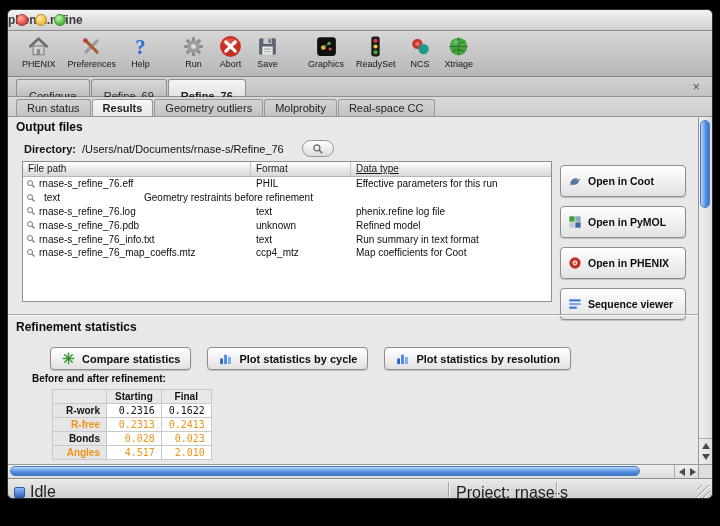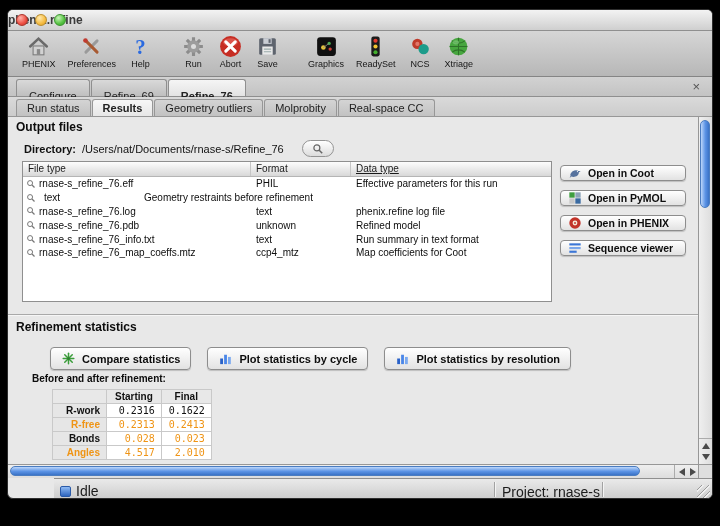--- a/index.html
+++ b/index.html
@@ -67,21 +67,21 @@
   .fh-type { flex:1; border-right:none;text-decoration:underline; }
   .frow { display:flex; height:13.8px; align-items:center; color:#0d0d0d; }
   .mag { width:16px; display:flex; justify-content:center; flex:none; }
   .mag svg { width:10px; height:10px; }
   .fc { white-space:nowrap; overflow:hidden; }
   .fc-file { width:212px; padding-right:4px; }
   .fc-format { width:100px; padding:0 5px; }
   .fc-type { flex:1; padding:0 5px; }
 
   .actions { position:absolute; left:552px; top:48px; width:126px; display:flex; flex-direction:column; gap:9px; }
-  .abtn { height:16px; border:1px solid #8d8d8d; border-radius:4px;
+  .abtn { height:32px; border:1px solid #8d8d8d; border-radius:4px;
           background:linear-gradient(#ffffff,#e2e2e2); box-shadow:0 1px 1px rgba(0,0,0,.18);
           display:flex; align-items:center; gap:5px; padding:0 6px; font-size:10.5px; font-weight:bold; color:#0d0d0d; }
   .abtn svg { width:16px; height:16px; flex:none; }
 
   .divider { position:absolute; left:0; right:0; top:197px; height:2px; border-top:1px solid #a9a9a9; border-bottom:1px solid #f6f6f6; }
   .h2 { position:absolute; left:8px; top:203px; font-size:12px; font-weight:bold; color:#0c0c0c; }
 
   .statbtns { position:absolute; left:42px; top:230px; display:flex; gap:16px; }
   .sbtn { height:23px; border:1px solid #8d8d8d; border-radius:4px;
           background:linear-gradient(#ffffff,#e2e2e2); box-shadow:0 1px 1px rgba(0,0,0,.18);
@@ -114,21 +114,21 @@
   .corner { position:absolute; top:454px; right:0; width:14px; height:14px; background:#dedede;
             border-top:1px solid #979797; border-left:1px solid #979797; }
   .tri-up    { width:0; height:0; border-left:4px solid transparent; border-right:4px solid transparent; border-bottom:6px solid #4a4a4a; }
   .tri-down  { width:0; height:0; border-left:4px solid transparent; border-right:4px solid transparent; border-top:6px solid #4a4a4a; }
   .tri-left  { width:0; height:0; border-top:4px solid transparent; border-bottom:4px solid transparent; border-right:6px solid #4a4a4a; }
   .tri-right { width:0; height:0; border-top:4px solid transparent; border-bottom:4px solid transparent; border-left:6px solid #4a4a4a; }
 
   
   .statusbar { position:absolute; left:0; right:0; top:468px; height:22px;
                background:linear-gradient(#eaeaea,#cbcbcb); border-top:1px solid #8f8f8f;
-               font-size:14px; color:#1c1c1c;margin-left:46px; }
+               font-size:16px; color:#1c1c1c; }
   .status-left { position:absolute; left:6px; top:4px; display:flex; align-items:center; gap:5px; }
   .status-icon { width:11px; height:11px; border-radius:2px; border:1px solid #2a5aa8;
                  background:linear-gradient(#8ebaf4,#2f66c0); }
   .project { position:absolute; left:448px; top:5px; }
   .sb-div { position:absolute; top:3px; bottom:3px; width:1px; background:#a2a2a2; box-shadow:1px 0 0 #f4f4f4; }
   .grip { position:absolute; right:2px; bottom:2px; width:13px; height:13px;
           background:repeating-linear-gradient(135deg, transparent 0 3px, #9a9a9a 3px 4px, #efefef 4px 5px); }
 </style>
 </head>
 <body>
@@ -290,21 +290,21 @@
       <span class="searchbtn">
         <svg viewBox="0 0 16 16">
             <circle cx="6.5" cy="6.5" r="4" fill="none" stroke="#666" stroke-width="1.6"></circle>
             <line x1="9.6" y1="9.6" x2="13.6" y2="13.6" stroke="#666" stroke-width="2"></line>
           </svg>
       </span>
     </div>
 
     <div class="ftable">
       <div class="fhead">
-        <div class="fh fh-file">File type</div>
+        <div class="fh fh-file">File path</div>
         <div class="fh fh-format">Format</div>
         <div class="fh fh-type">Data type</div>
       </div>
       <div class="frow">
         <span class="mag">
             <svg viewBox="0 0 16 16">
               <circle cx="6.5" cy="6.5" r="4" fill="none" stroke="#777" stroke-width="1.6"></circle>
               <line x1="9.6" y1="9.6" x2="13.6" y2="13.6" stroke="#777" stroke-width="2"></line>
             </svg>
           </span>

